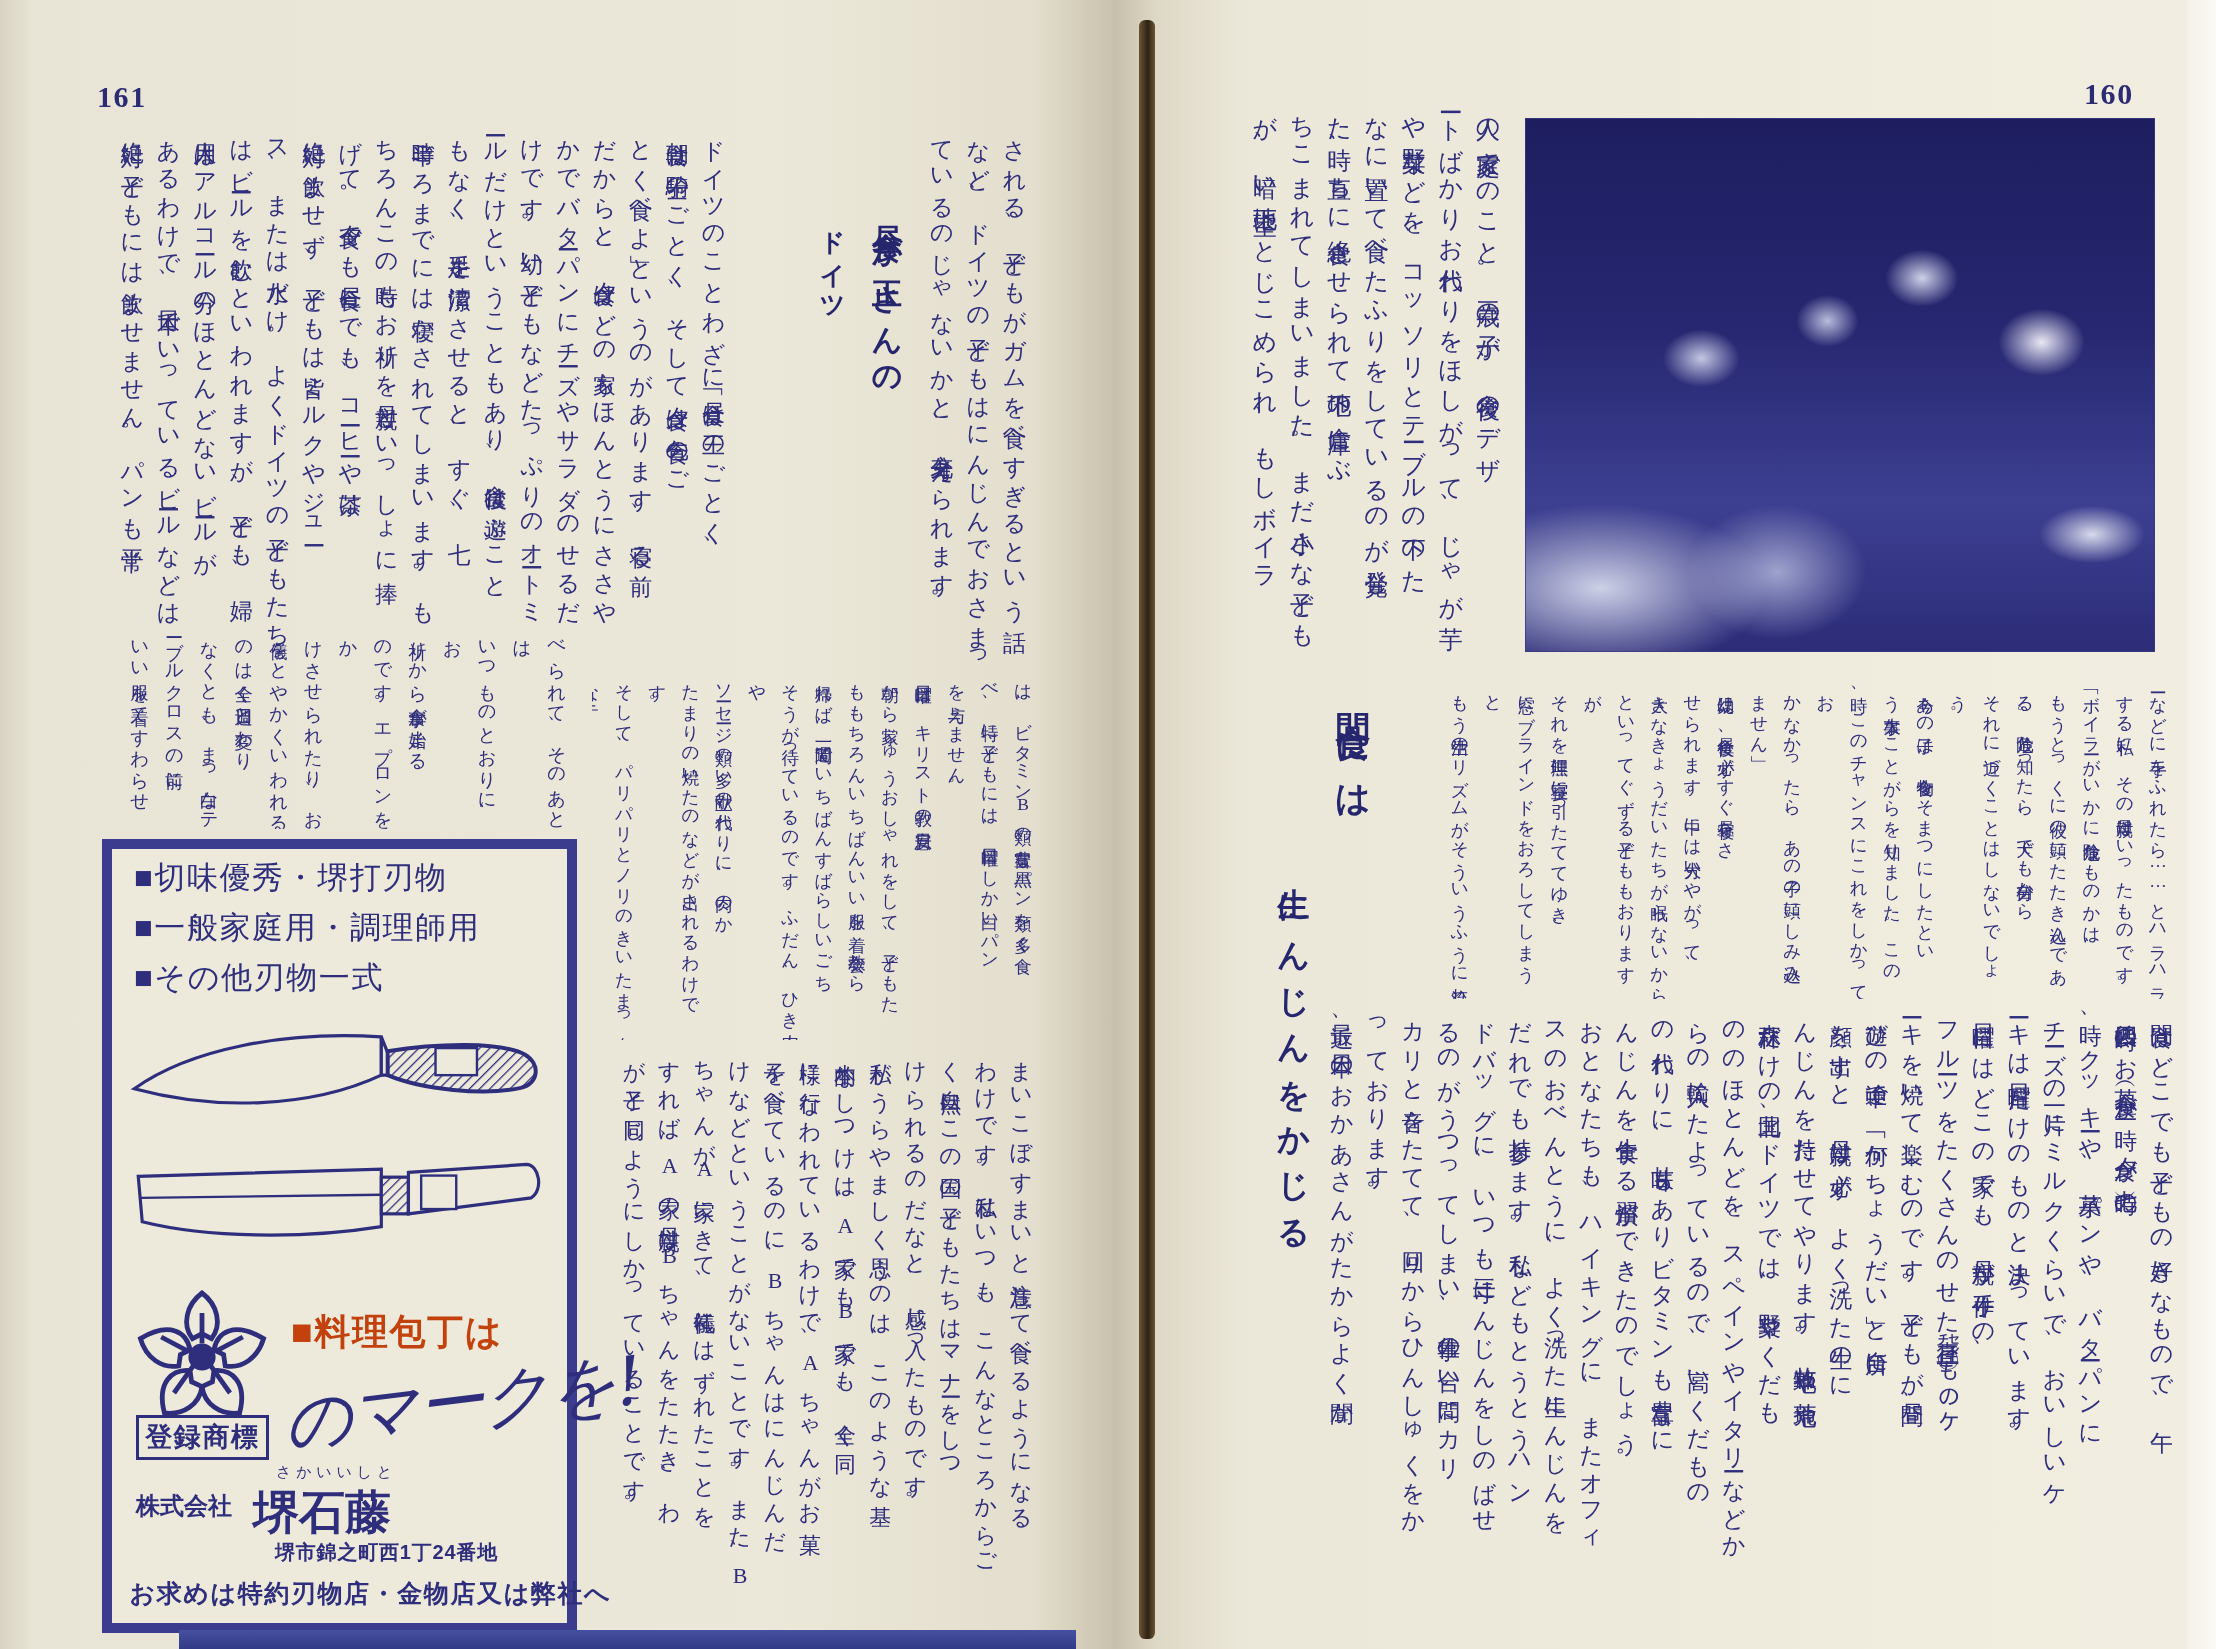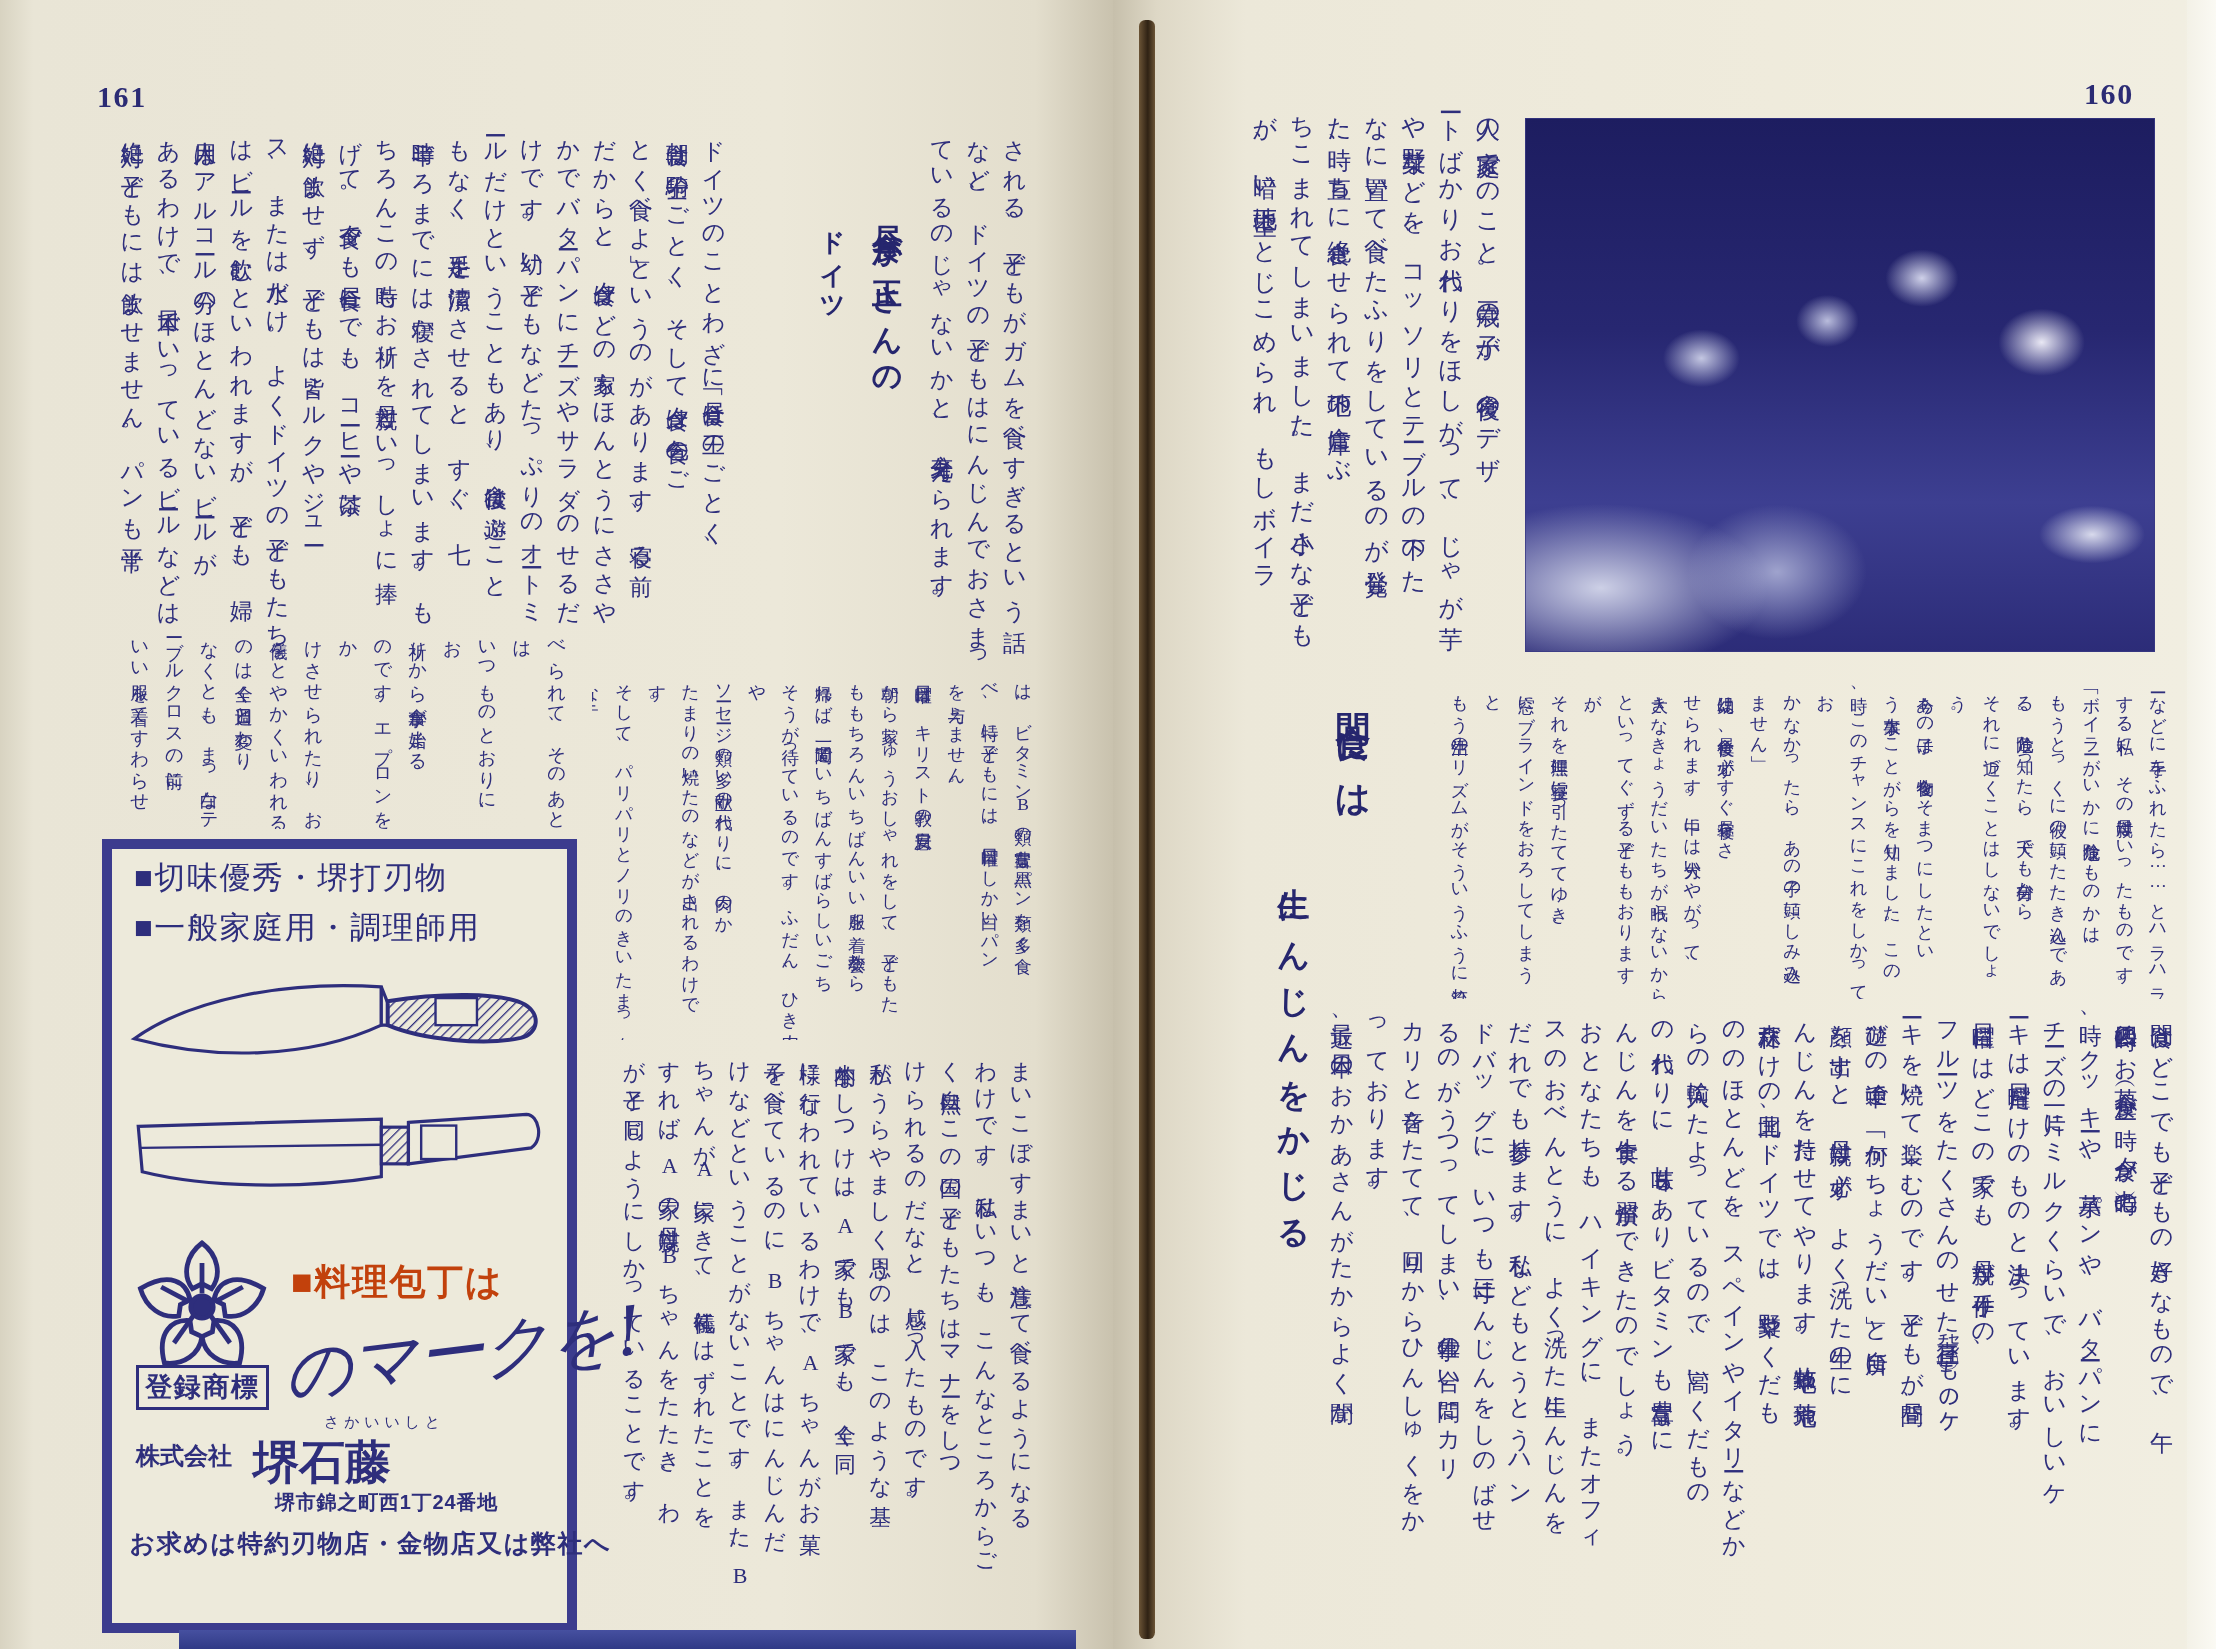--- a/index.html
+++ b/index.html
@@ -58,21 +58,21 @@
     padding:1.6px 6.4px;letter-spacing:1.6px;margin-top:-14.4px;background:#edeadb;position:relative;}
   #cook-knife-label{position:absolute;left:179px;top:32px;font-family:Liberation Sans, sans-serif;
     font-weight:bold;font-size:36px;color:#c2410c;letter-spacing:1.6px;}
   #script-slogan{position:absolute;left:171px;top:81px;font-size:67px;color:#2e2e7c;
     font-style:italic;font-family:"DejaVu Serif","Liberation Serif",serif;
     transform:rotate(-7deg);letter-spacing:-1.6px;white-space:nowrap;}
   #company-line{position:absolute;left:24px;top:206px;color:#2e2e7c;white-space:nowrap;}
   #company-prefix{font-family:"Liberation Sans",sans-serif;font-weight:bold;font-size:24px;vertical-align:14.4px;}
   #company-name{font-family:"Liberation Sans",sans-serif;font-weight:bold;font-size:46px;margin-left:21px;}
   #company-furigana{position:absolute;left:140px;top:-19px;font-size:15px;letter-spacing:4.8px;
-    font-family:"Liberation Sans",sans-serif;margin-left:48px;}
+    font-family:"Liberation Sans",sans-serif;}
   #ad-address{position:absolute;left:163px;top:263px;font-size:20px;color:#2e2e7c;
     font-family:"Liberation Sans",sans-serif;font-weight:bold;letter-spacing:0.8px;}
   #ad-footer{position:absolute;left:17.5px;top:301px;font-size:25px;color:#2e2e7c;
     font-family:"Liberation Sans",sans-serif;font-weight:bold;letter-spacing:1.6px;white-space:nowrap;}
   #photo-caption{position:absolute;left:1587px;top:654px;width:510px;text-align:center;
     font-family:"Liberation Sans","DejaVu Sans",sans-serif;font-weight:bold;font-size:24px;
     color:#2b2b74;letter-spacing:2.4px;}
   #bottom-strip{position:absolute;left:179px;top:1630px;width:897px;height:19px;
     background:linear-gradient(180deg,#4650a0,#303a86);}
   #right-edge{position:absolute;left:2187px;top:0;width:29.5px;height:1649px;
@@ -156,20 +156,21 @@
         <div class="tcol">子を食べているのに、Bちゃんはにんじんだ</div>
         <div class="tcol">けなどということがないことです。また、B</div>
         <div class="tcol">ちゃんがA家にきて、礼儀にはずれたことを</div>
         <div class="tcol">すれば、A家の母親はBちゃんをたたき、わ</div>
         <div class="tcol">が子と同じようにしかっていることです。</div>
       </div>
 
     <div id="knife-ad">
       <div class="ad-bullet">■切味優秀・堺打刃物</div>
       <div class="ad-bullet">■一般家庭用・調理師用</div>
+      <div class="ad-bullet">■その他刃物一式</div>
 
       <div id="ad-knives">
         <svg width="435" height="263" viewBox="0 0 545 330">
           <defs>
             <pattern id="hatch" width="9" height="9" patternTransform="rotate(45)" patternUnits="userSpaceOnUse">
               <rect width="9" height="9" fill="#edeadb"></rect>
                 <line x1="0" y1="0" x2="0" y2="9" stroke="#2e2e7c" stroke-width="3.2"></line>
             </pattern>
           </defs>
 

